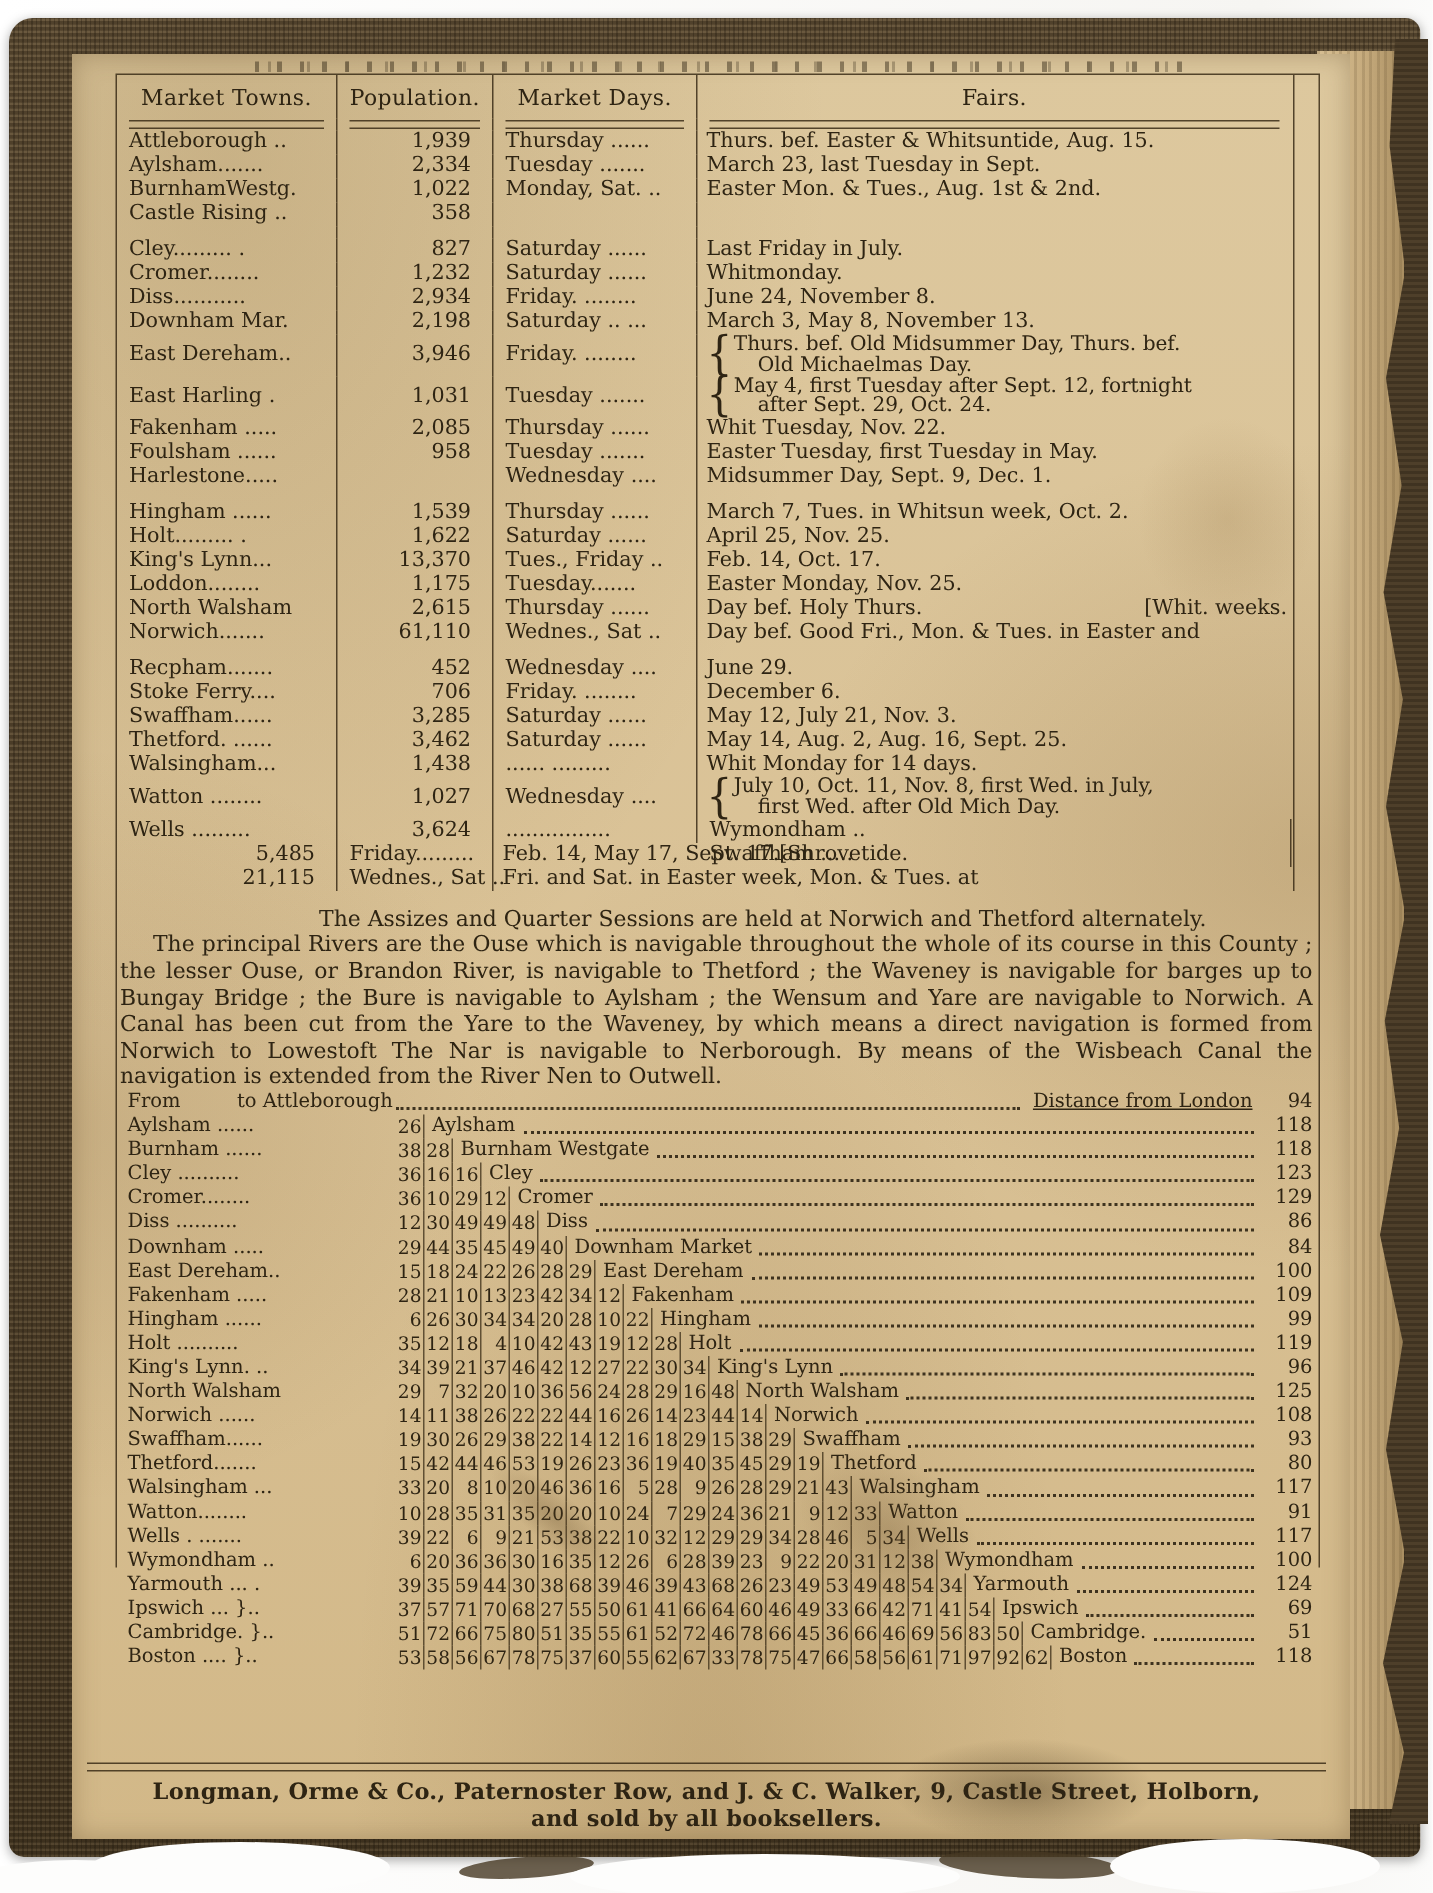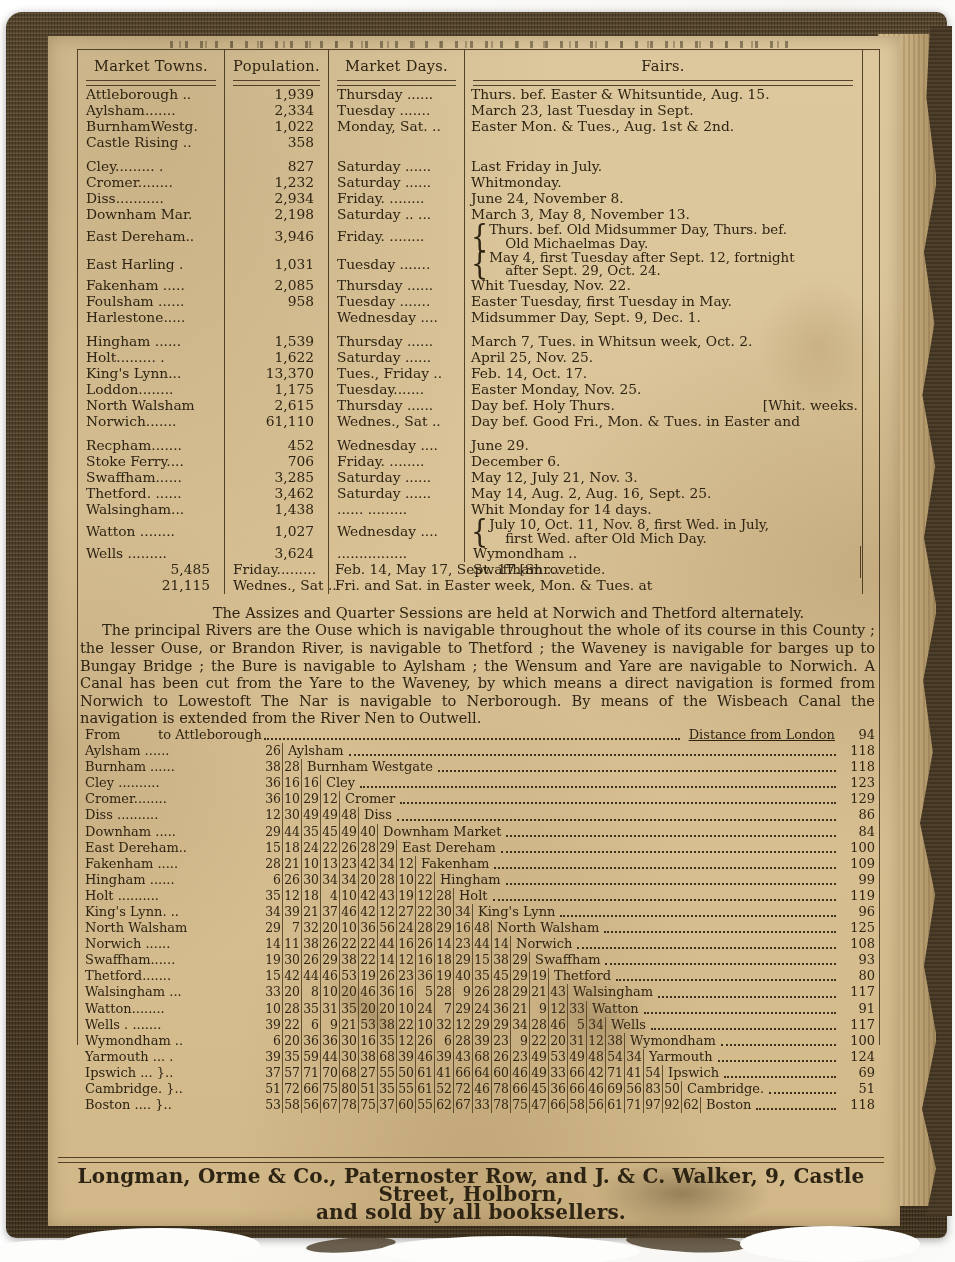--- a/index.html
+++ b/index.html
@@ -97,21 +97,21 @@
   .diag{flex:none; padding:0 3px 0 5px;}
   .leader{flex:1 1 0; border-bottom:2px dotted rgba(46,36,19,.9); margin:0 3px 3px 2px; align-self:stretch; min-width:6px;}
   .t2miles{flex:none; width:36px; text-align:right; padding-right:4px;}
   .fromrow .t2label{width:80px;}
   .t2to{flex:none;}
   .t2fr{flex:none; padding:0 4px 0 6px;text-decoration:underline;}
 
   
   .footwrap{position:absolute; left:10px; right:16px; bottom:5px; text-align:center; z-index:5;}
   .footrule{height:4px; border-top:1.6px solid var(--ink2); border-bottom:1px solid var(--ink2); margin-bottom:4px;}
-  .footline{font-weight:bold; font-size:20px; line-height:18px; letter-spacing:.2px;}
+  .footline{font-weight:bold; font-size:15px; line-height:18px; letter-spacing:.2px;}
 </style>
 </head>
 <body>
 
 <div class="scan">
   <div class="cover">
     <div class="thread t1"></div>
     <div class="thread t2"></div>
   </div>
   <div class="page-edge"></div>

